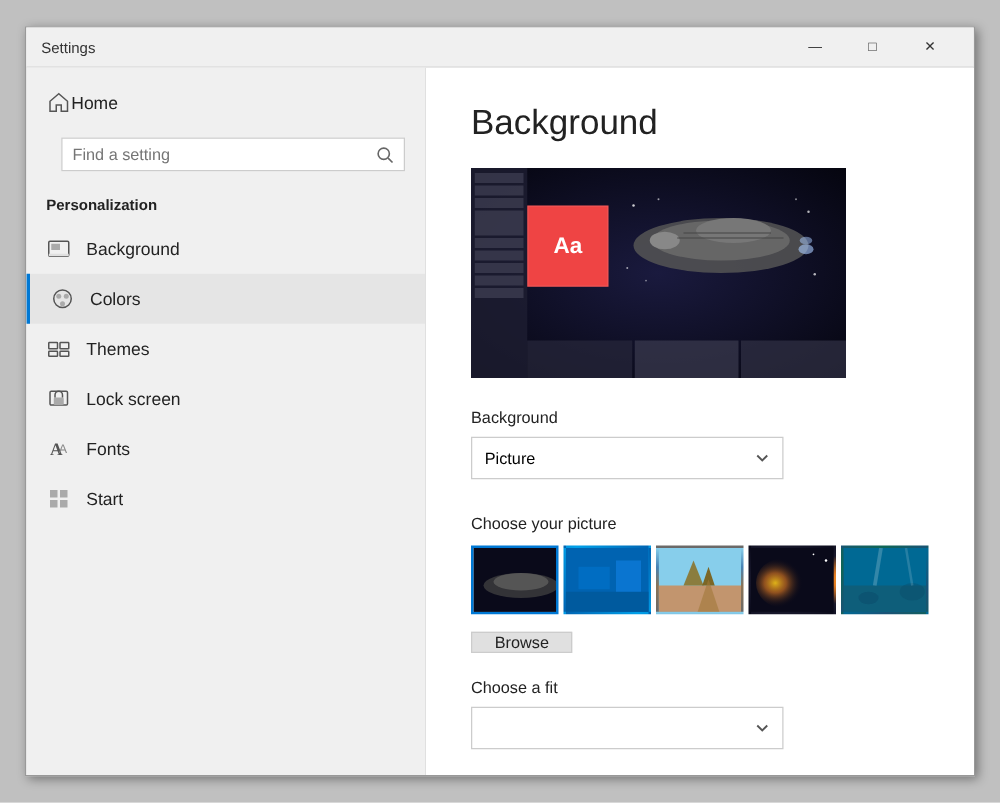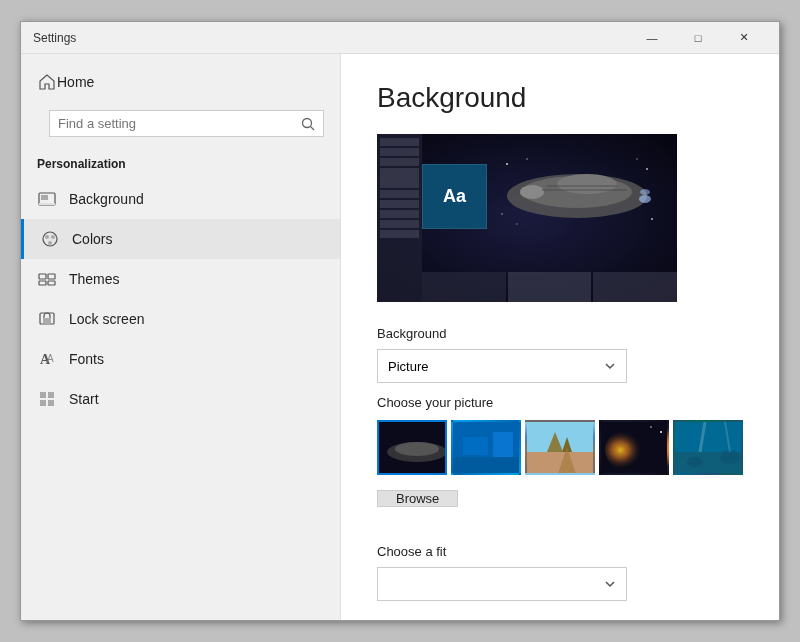--- a/index.html
+++ b/index.html
@@ -178,21 +178,21 @@
       background: rgba(80,80,100,0.5);
       height: 14px;
       flex: 1;
     }
     .aa-box {
       position: absolute;
       left: 45px;
       top: 30px;
       width: 65px;
       height: 65px;
-      background: #0c4a6e;
+      background: #ef4444;
       display: flex;
       align-items: center;
       justify-content: center;
       font-size: 18px;
       color: white;
       font-weight: 600;
       border: 1px solid rgba(255,255,255,0.1);
     }
     .field-label {
       font-size: 13px;
@@ -203,21 +203,21 @@
       width: 250px;
       height: 34px;
       border: 1px solid #ccc;
       background: white;
       display: flex;
       align-items: center;
       justify-content: space-between;
       padding: 0 10px;
       font-size: 13px;
       cursor: pointer;
-      margin-bottom: 12px;
+      margin-bottom: 28px;
     }
     .picture-label {
       font-size: 13px;
       color: #222;
       margin-bottom: 10px;
     }
     .picture-grid {
       display: flex;
       gap: 4px;
       margin-bottom: 14px;
@@ -238,21 +238,21 @@
     .thumb-3 { background: linear-gradient(180deg, #87ceeb 0%, #4682b4 30%, #8b7355 60%, #696969 100%); }
     .thumb-4 { background: radial-gradient(ellipse at 30% 50%, #f5c518 0%, #e67e22 30%, #1a1a2e 60%, #0a0a1a 100%); }
     .thumb-5 { background: linear-gradient(135deg, #006994 0%, #1a5276 30%, #0e6655 70%, #1a5276 100%); }
     .browse-btn {
       padding: 0 18px;
       background: #e0e0e0;
       border: 1px solid #ccc;
       font-size: 13px;
       cursor: pointer;
       color: #222;
-      margin-bottom: 37px;
+      margin-bottom: 20px;
     }
     .fit-label {
       font-size: 13px;
       color: #222;
       margin-bottom: 8px;
     }
     .fit-dropdown {
       width: 250px;
       height: 34px;
       border: 1px solid #ccc;

